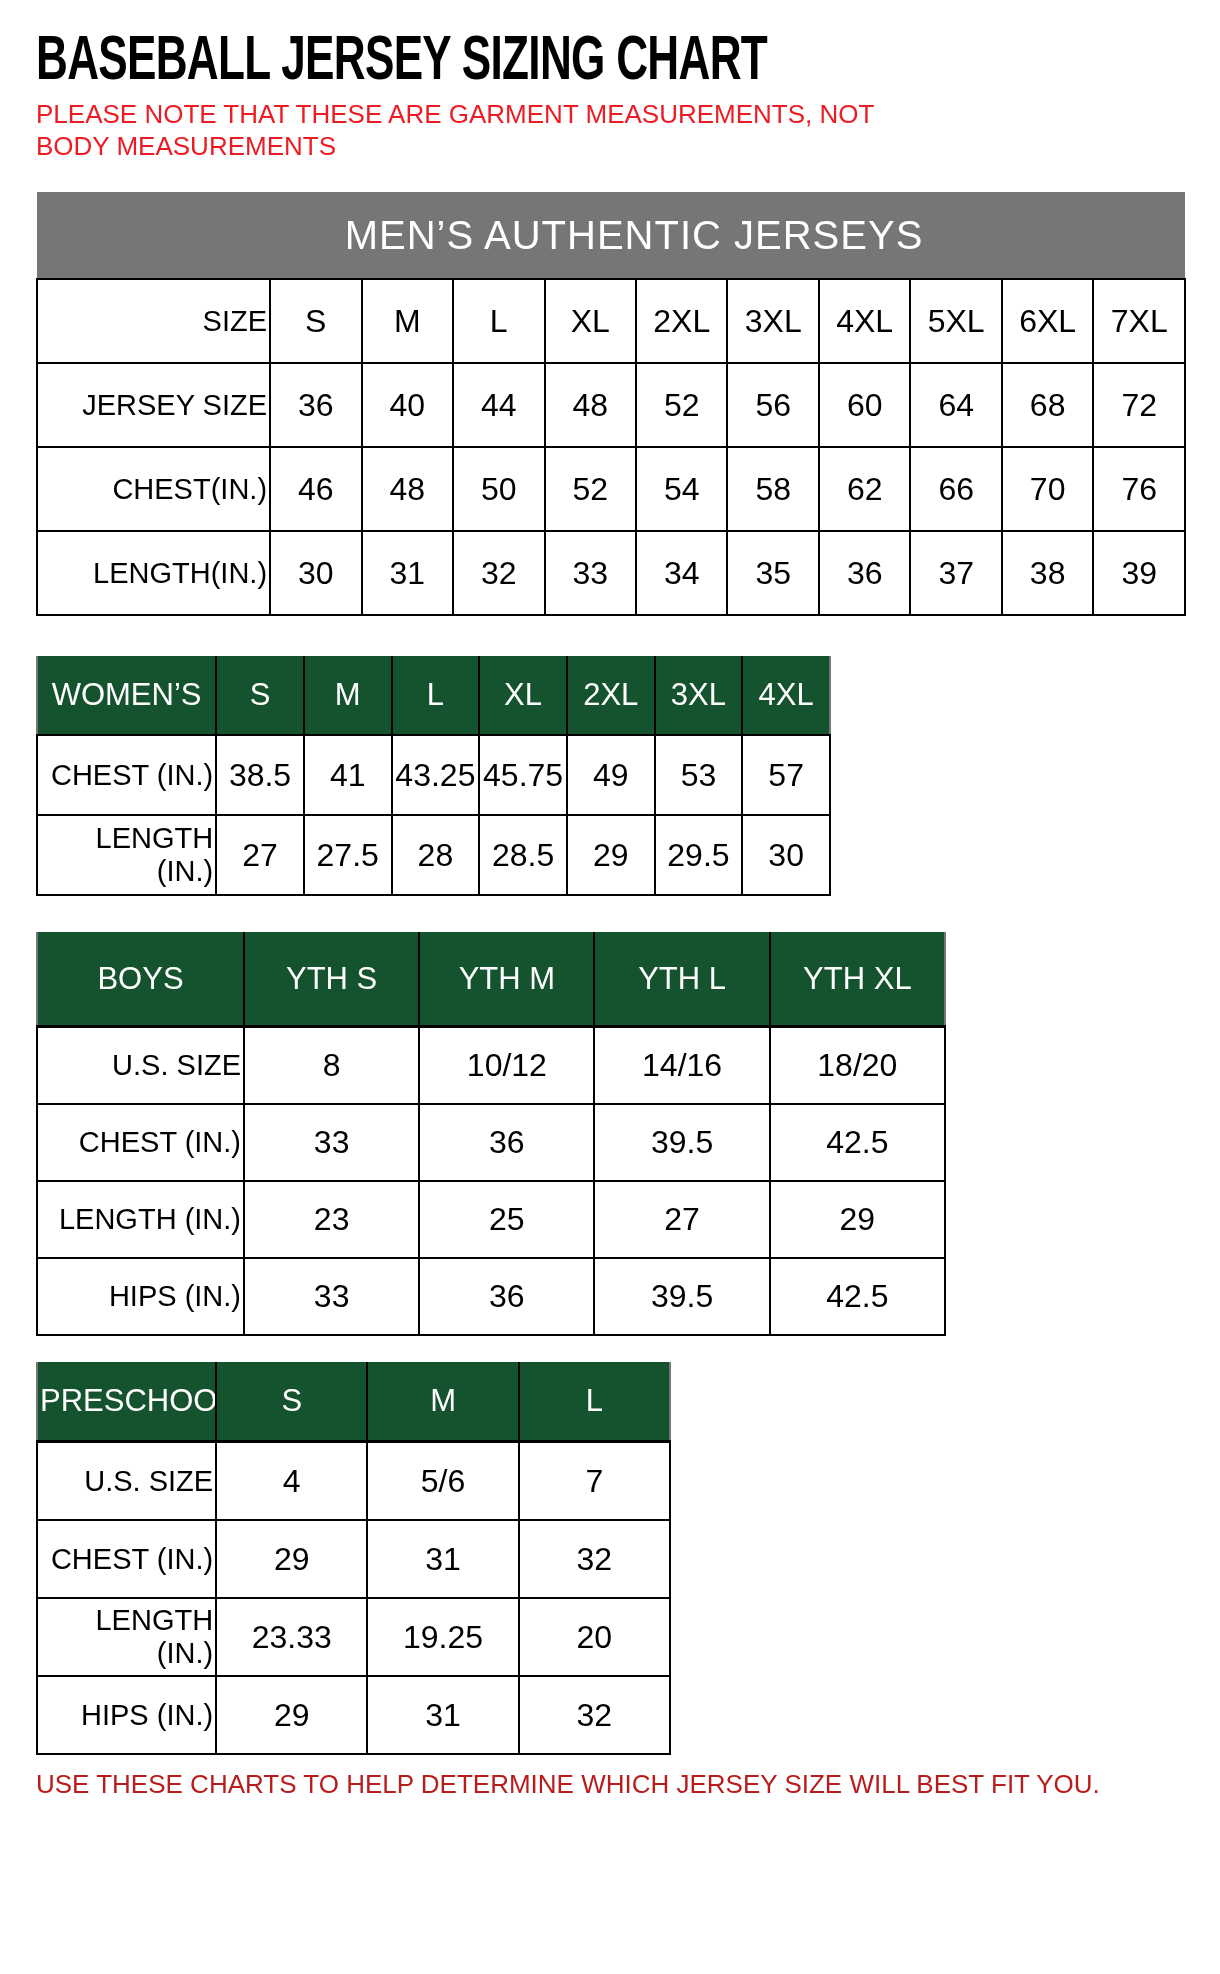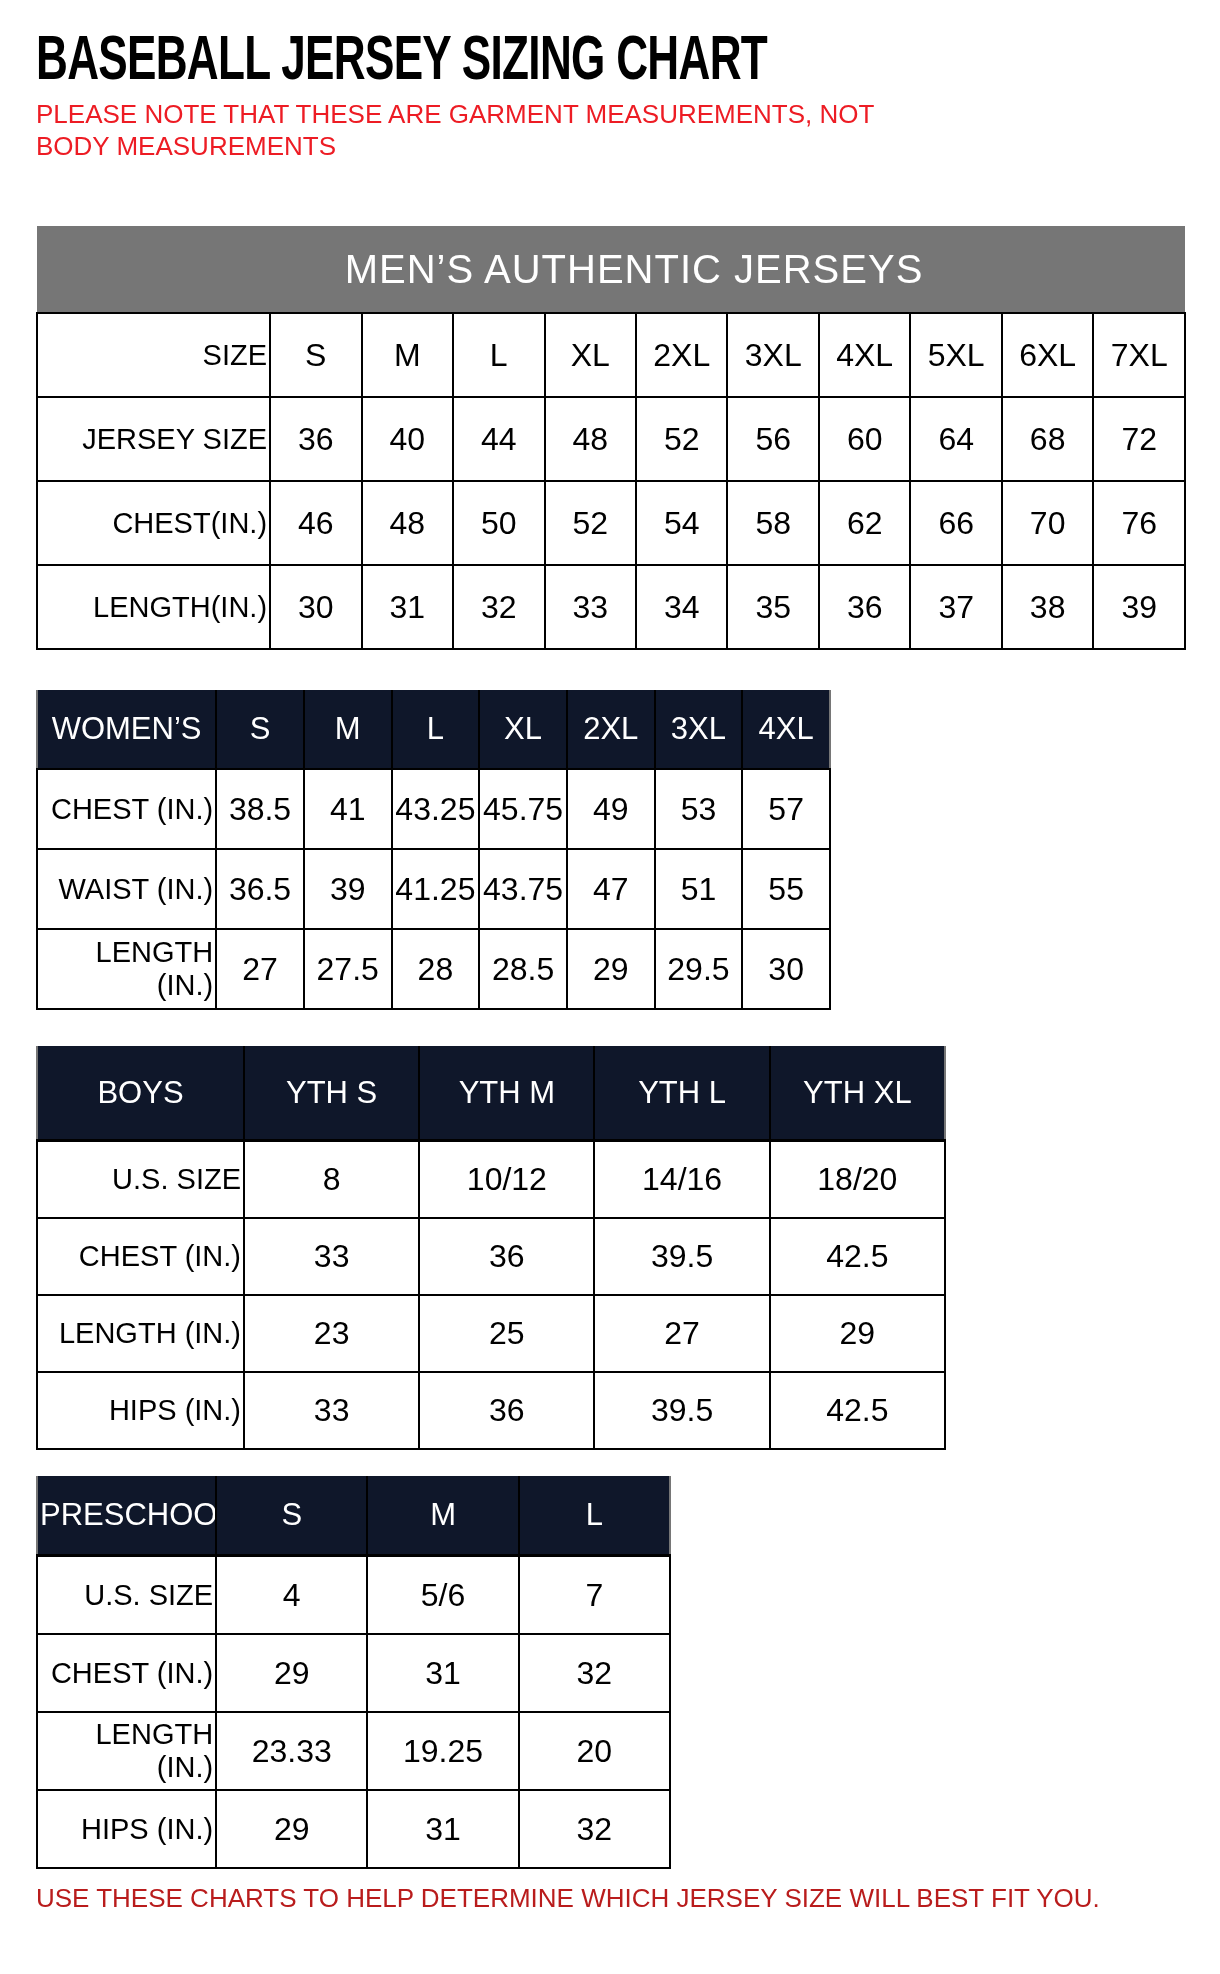--- a/index.html
+++ b/index.html
@@ -24,21 +24,21 @@
     transform-origin: left center;
     color: #000;
     line-height: 1.0;
     margin: 0 0 10px 0;
   }
   .note {
     color: #ed1c24;
     font-size: 26px;
     line-height: 1.22;
     max-width: 870px;
-    margin: 0 0 64px 0;
+    margin: 0 0 30px 0;
   }
   .footer-note {
     color: #b91c1c;
     font-size: 26px;
     margin: 14px 0 0 0;
     white-space: nowrap;
   }
 
   
   table {
@@ -57,21 +57,21 @@
     background: #767676;
     color: #fff;
     border: none;
     border-bottom: 2px solid #000;
     font-size: 40px;
     letter-spacing: 1px;
     height: 86px;
     padding-left: 48px;
   }
   .ghead th {
-    background: #0f172a;
+    background: #14532d;
     color: #fff;
     border-top: none;
     font-size: 31px;
   }
   .ghead th:first-child { border-left-color: #767676; }
   .ghead th:last-child  { border-right-color: #767676; }
   td.lab {
     font-size: 29px;
     white-space: pre-line;
     line-height: 1.15;
@@ -198,30 +198,20 @@
         <td class="lab">CHEST (IN.)</td>
         <td class="val">38.5</td>
         <td class="val">41</td>
         <td class="val">43.25</td>
         <td class="val">45.75</td>
         <td class="val">49</td>
         <td class="val">53</td>
         <td class="val">57</td>
       </tr>
       <tr>
-        <td class="lab">WAIST (IN.)</td>
-        <td class="val">36.5</td>
-        <td class="val">39</td>
-        <td class="val">41.25</td>
-        <td class="val">43.75</td>
-        <td class="val">47</td>
-        <td class="val">51</td>
-        <td class="val">55</td>
-      </tr>
-      <tr>
         <td class="lab">LENGTH (IN.)</td>
         <td class="val">27</td>
         <td class="val">27.5</td>
         <td class="val">28</td>
         <td class="val">28.5</td>
         <td class="val">29</td>
         <td class="val">29.5</td>
         <td class="val">30</td>
       </tr>
     </tbody>

